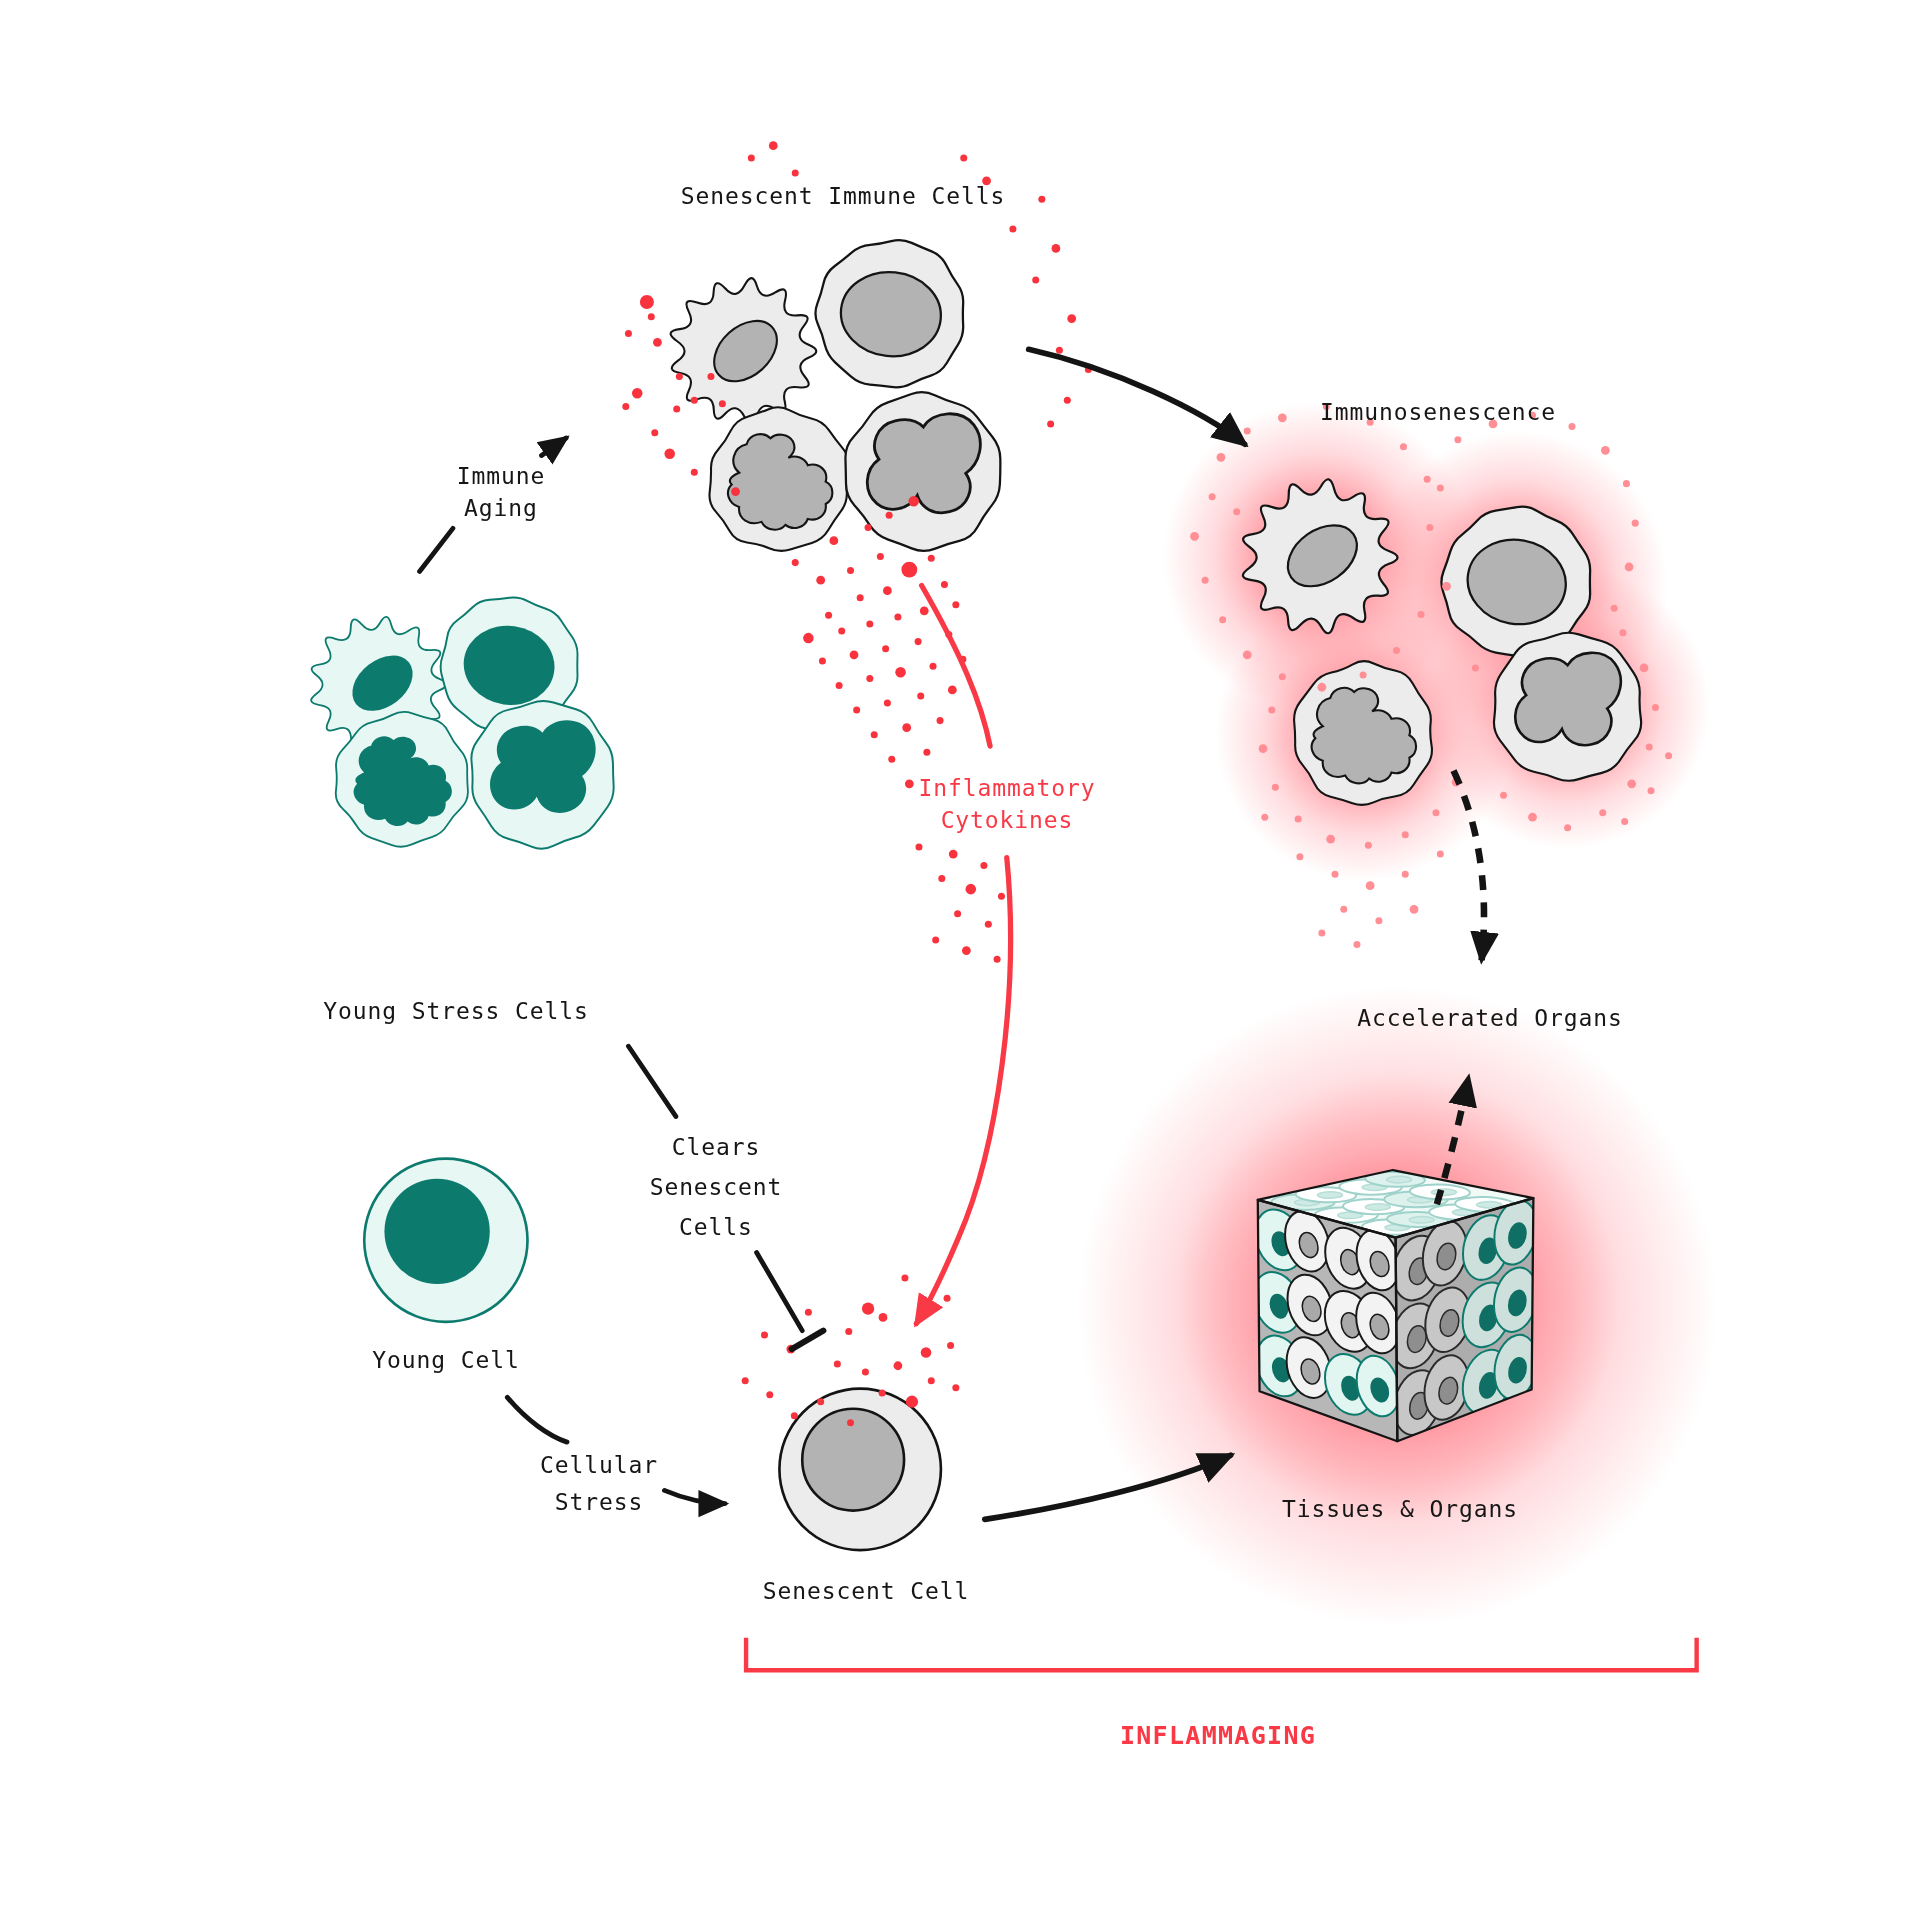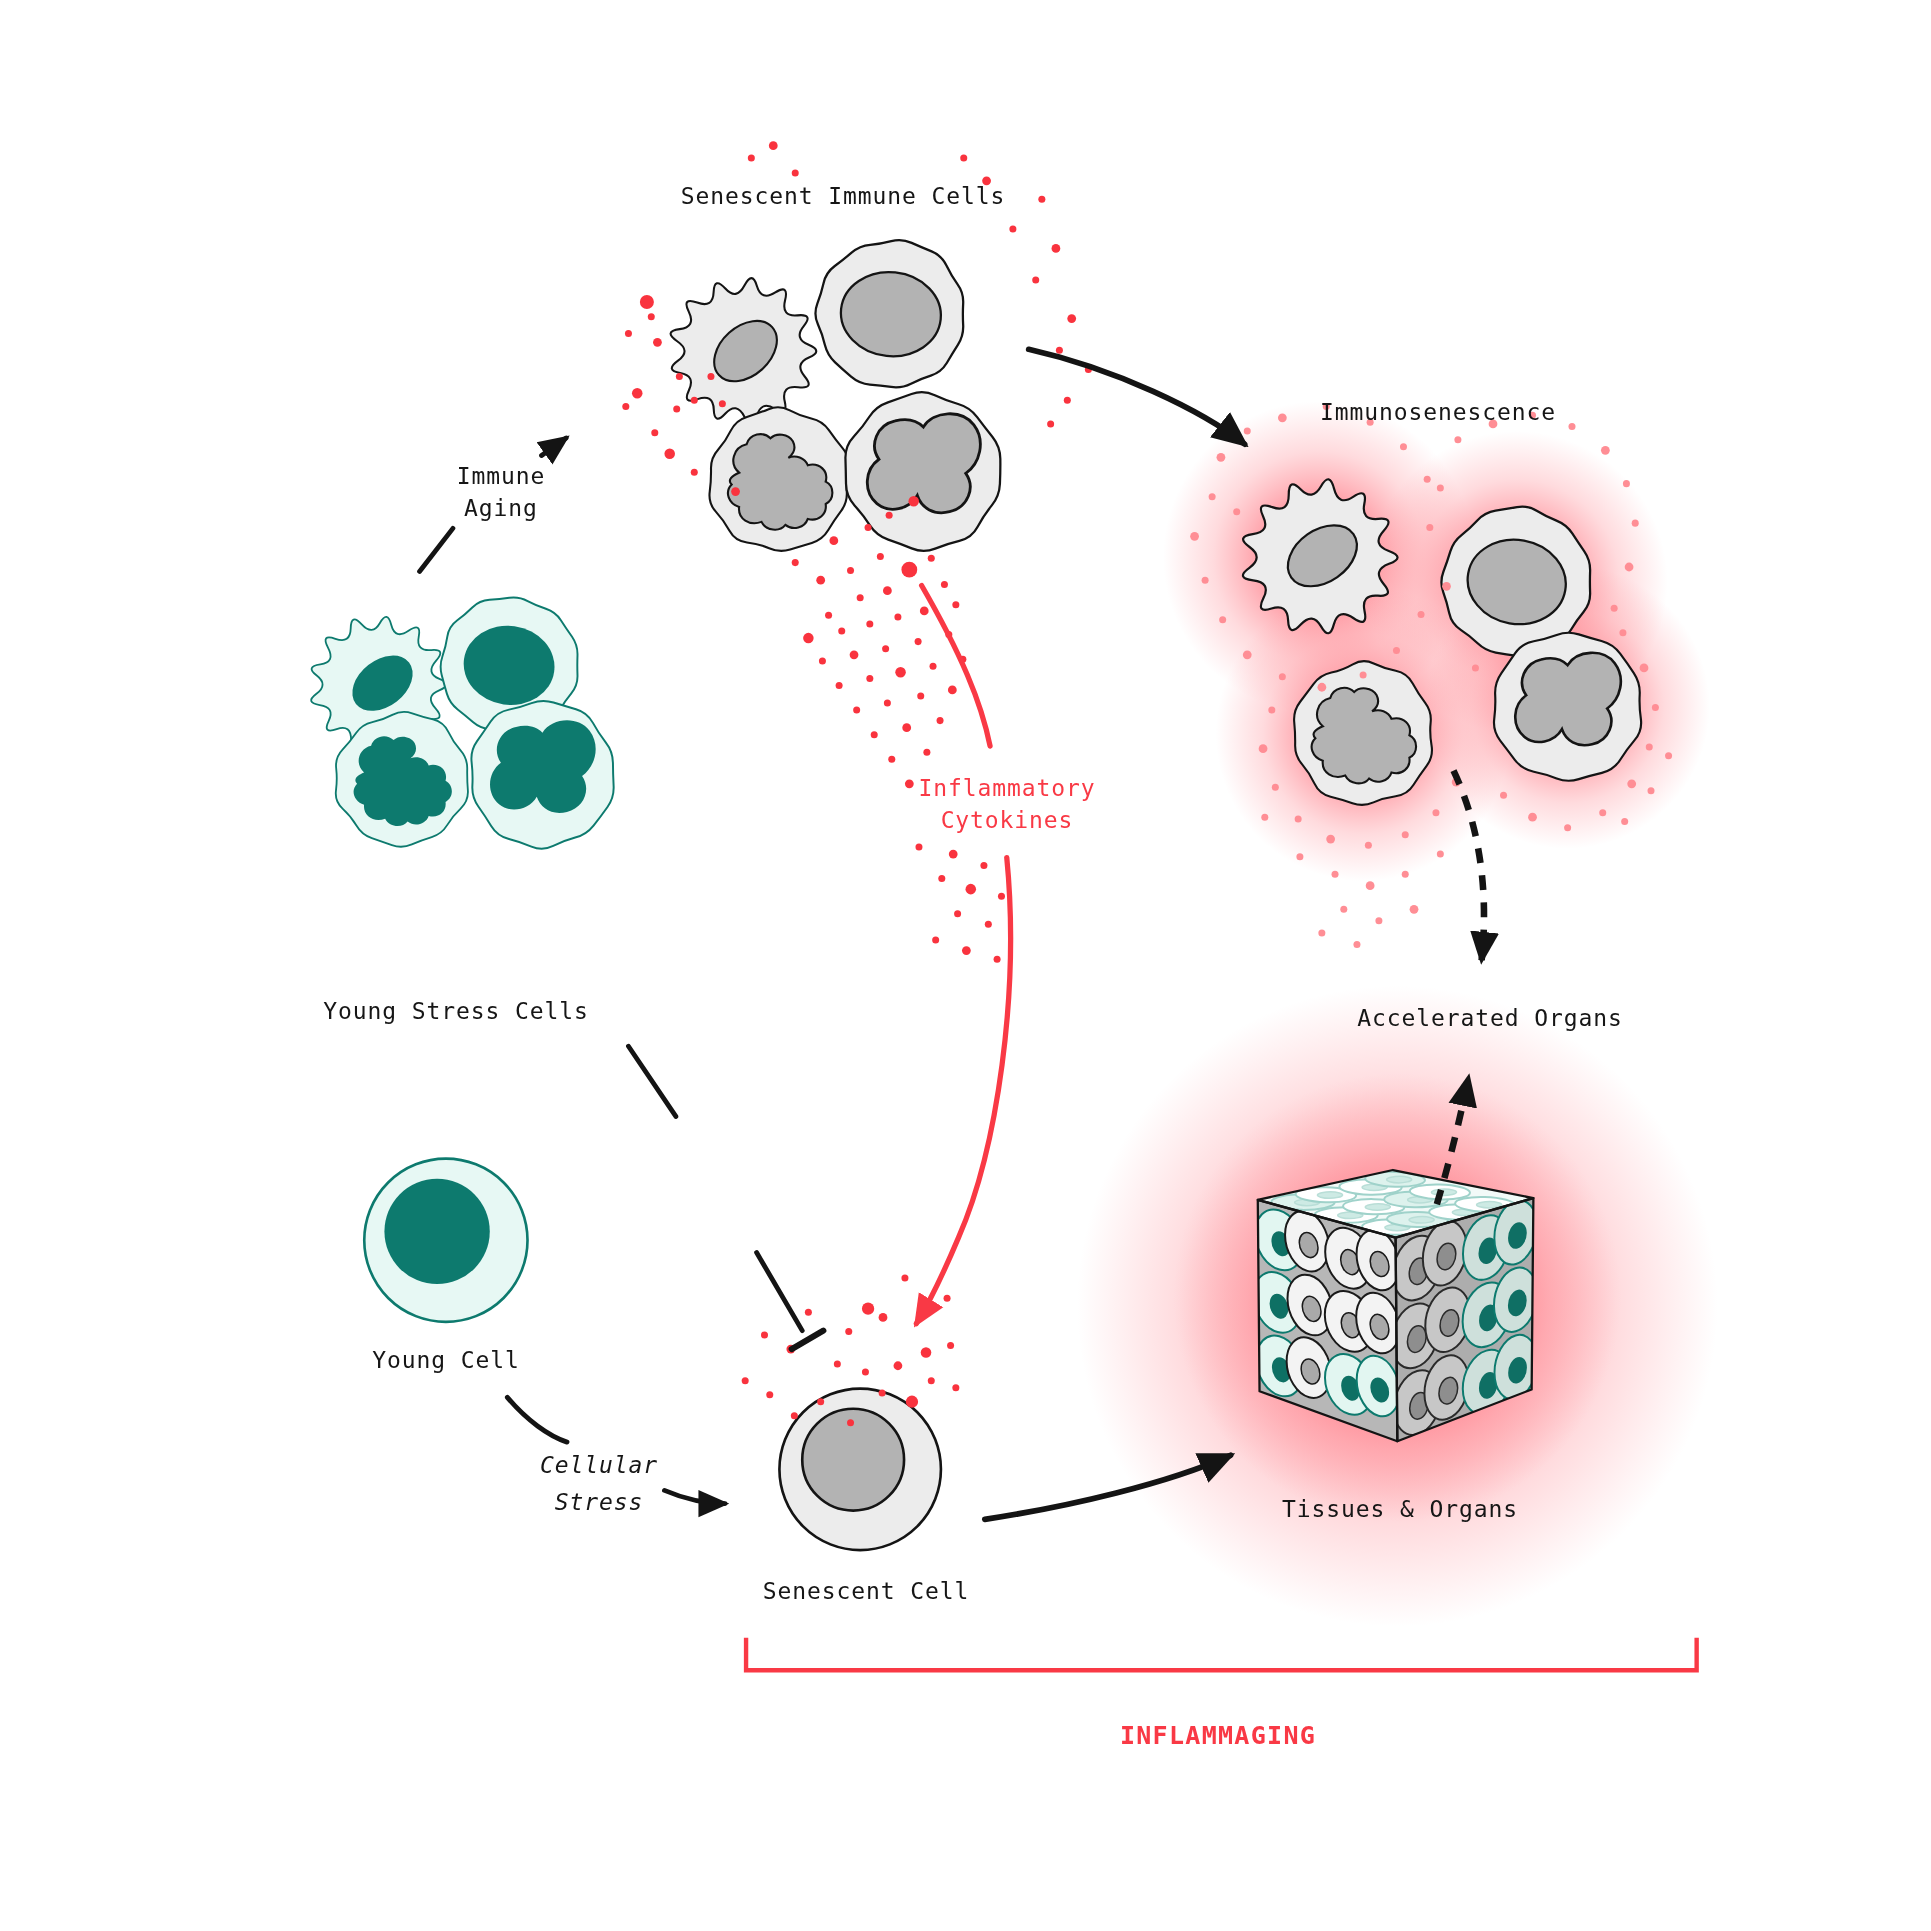--- a/index.html
+++ b/index.html
@@ -5,21 +5,21 @@
   html,body{margin:0;padding:0;background:#ffffff;}
   .stage{position:relative;width:1931px;height:1931px;background:#fff;overflow:hidden;
          font-family:"DejaVu Sans Mono","Liberation Mono",monospace;}
   svg.art{position:absolute;left:0;top:0;}
   .label{position:absolute;transform:translate(-50%,-50%);text-align:center;
          font-size:23px;letter-spacing:0.9px;line-height:39px;color:#161616;
          white-space:pre-line;z-index:5;}
   .red{color:#f93945;}
   .big{font-size:25px;font-weight:bold;letter-spacing:1.3px;}
   .lh37{line-height:32px;}
-  .lh42{line-height:37px;font-style:italic;}
+  .lh42{line-height:37px;}
   .lh45{line-height:40px;}
   
   .teal .cyt{fill:#e7f8f4;stroke:#0d7a6e;stroke-width:2.6px;}
   .teal .nuc{fill:#0d7a6e;stroke:none;}
   .grey .cyt{fill:#ececec;stroke:#141414;stroke-width:2.8px;}
   .grey .nuc{fill:#b3b3b3;stroke:#141414;stroke-width:2.8px;}
   
   .ctopA{fill:#ffffff;stroke:#9fd2ca;}
   .ctopB{fill:#ddf2ed;stroke:#9fd2ca;}
   .ctopN{fill:#cdeae4;stroke:#b9ded7;}
@@ -427,20 +427,23 @@
     <path d="M1050,667 C1095,745 1118,800 1128,850 M1147,977 C1162,1130 1136,1310 1092,1410 C1076,1448 1060,1482 1044,1508" marker-end="url(#ahRed)"></path>
   </g>
   <path d="M850,1866 L850,1903 L1933,1903 L1933,1866" fill="none" stroke="#f93945" stroke-width="5"></path>
 </svg>
 
 <div class="label" style="left:843px;top:196px">Senescent Immune Cells</div>
 <div class="label lh37" style="left:501px;top:492px">Immune
 Aging</div>
 <div class="label" style="left:1438px;top:412px">Immunosenescence</div>
 <div class="label" style="left:456px;top:1011px">Young Stress Cells</div>
+<div class="label lh45" style="left:716px;top:1187px">Clears
+Senescent
+Cells</div>
 <div class="label" style="left:446px;top:1360px">Young Cell</div>
 <div class="label lh42" style="left:599px;top:1484px">Cellular
 Stress</div>
 <div class="label red lh37" style="left:1007px;top:804px">Inflammatory
 Cytokines</div>
 <div class="label" style="left:866px;top:1591px">Senescent Cell</div>
 <div class="label" style="left:1490px;top:1018px">Accelerated Organs</div>
 <div class="label" style="left:1400px;top:1509px">Tissues &amp; Organs</div>
 <div class="label red big" style="left:1218px;top:1735px">INFLAMMAGING</div>
 

